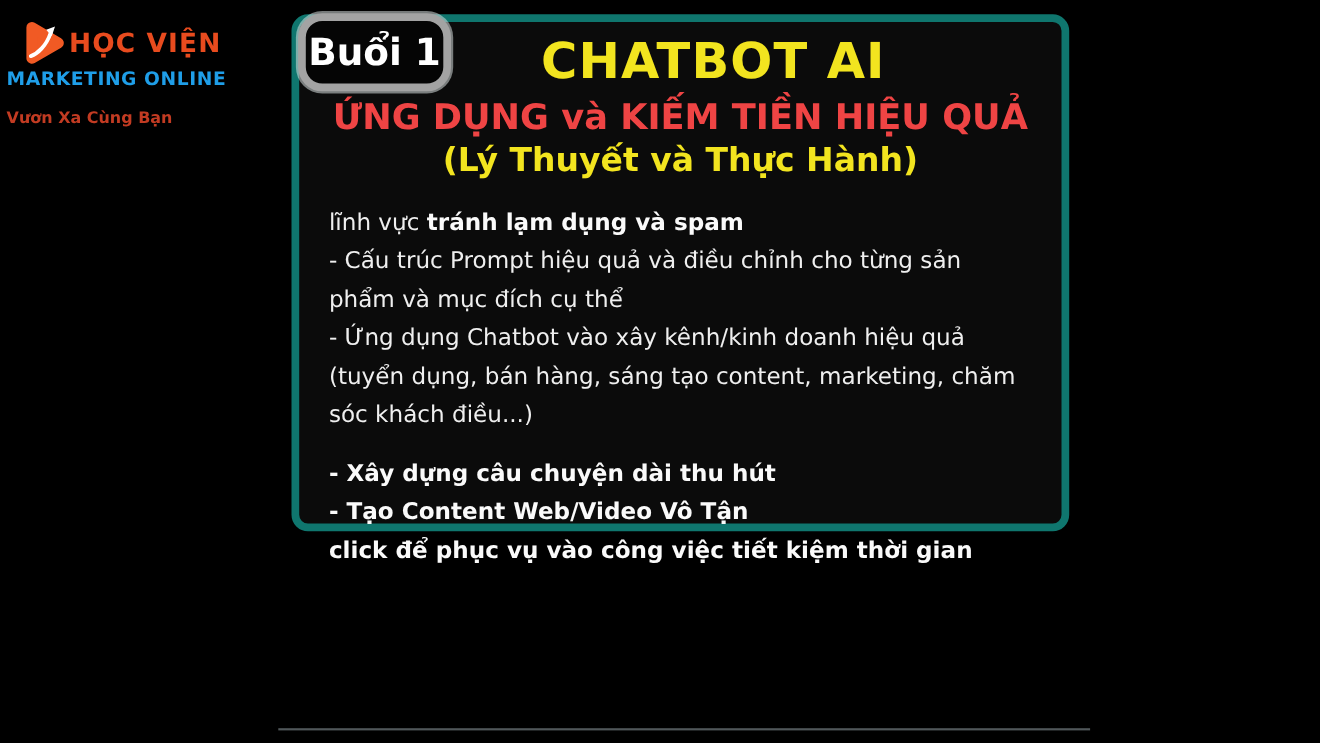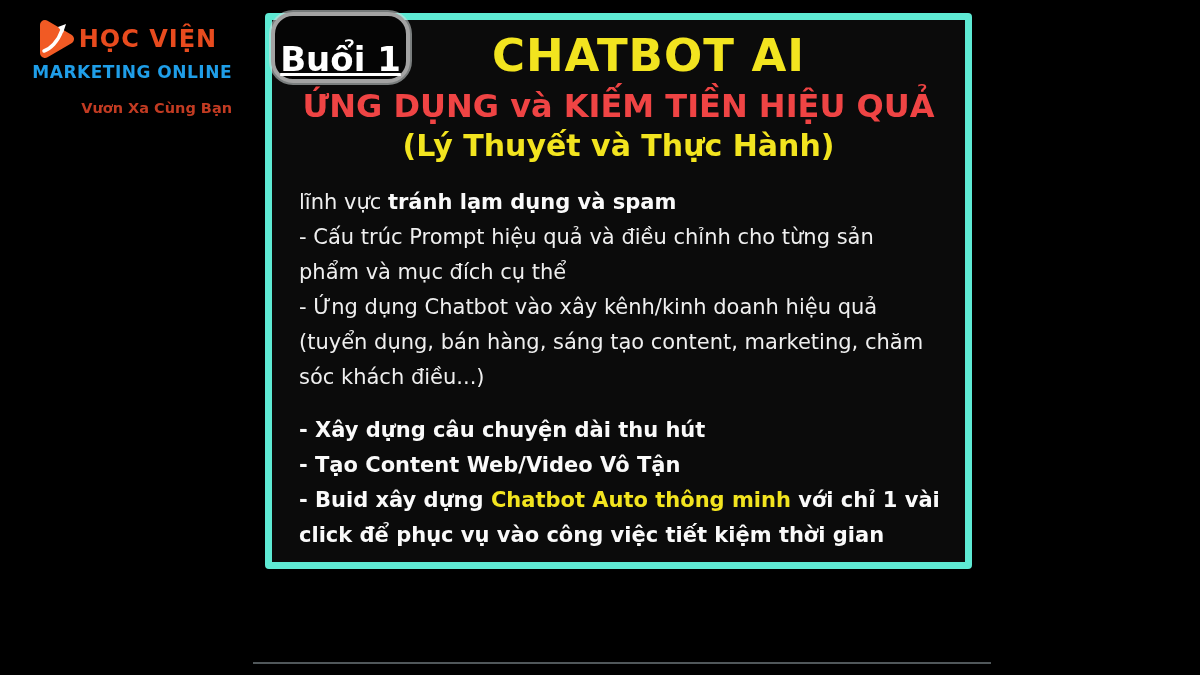--- a/index.html
+++ b/index.html
@@ -8,23 +8,23 @@
     background: #000;
     font-family: "DejaVu Sans", "Liberation Sans", sans-serif;
     position: relative;
     overflow: hidden;
     color: #fff;
   }
 
   
   .logo {
     position: absolute;
-    left: 22px; top: 18px;
+    left: 6px; top: 18px;
     width: 210px;
-    text-align: right;
+    text-align: left;
   }
   .logo-row {
     display: flex;
     align-items: center;
     justify-content: center;
     gap: 4px;
   }
   .logo-icon { width: 38px; height: 42px; flex: 0 0 auto; }
   .logo-title {
     font-size: 24px;
@@ -46,46 +46,45 @@
     font-weight: bold;
     color: #c23b22;
     margin-top: 18px;
     white-space: nowrap;
   }
 
   
   .panel {
     position: absolute;
     left: 265px; top: 13px;
-    width: 707px; height: 556px;
+    width: 707px; height: 470px;
     background: #0b0b0b;
-    border: 7px solid #5eead4;
-    border-radius: 4px;
+    border: 7px solid #0f766e;
+    border-radius: 15px;
   }
   .panel-underline {
     position: absolute;
     left: 253px; top: 662px;
     width: 738px; height: 2px;
     background: #50575a;
   }
 
   
   .badge {
     position: absolute;
     left: 271px; top: 12px;
     width: 139px; height: 71px;
     background: #050505;
-    border: 4px solid #a3a3a3;
+    border: 7px solid #a3a3a3;
     border-radius: 22px;
     box-shadow: 0 0 0 2px rgba(215,222,222,0.55);
     display: flex;
-    align-items: flex-end;
+    align-items: center;
     justify-content: center;
     z-index: 3;
-    text-decoration: underline;
   }
   .badge-label {
     font-size: 34px;
     font-weight: bold;
     color: #fff;
     white-space: nowrap;
   }
 
   
   .header { padding-top: 11px; text-align: center; }
@@ -164,19 +163,18 @@
       <div class="line">- Cấu trúc Prompt hiệu quả và điều chỉnh cho từng sản</div>
       <div class="line">phẩm và mục đích cụ thể</div>
       <div class="line">- Ứng dụng Chatbot vào xây kênh/kinh doanh hiệu quả</div>
       <div class="line">(tuyển dụng, bán hàng, sáng tạo content, marketing, chăm</div>
       <div class="line">sóc khách điều...)</div>
     </div>
 
     <div class="group-strong">
       <div class="line">- Xây dựng câu chuyện dài thu hút</div>
       <div class="line">- Tạo Content Web/Video Vô Tận</div>
-      <div class="line"><span>- Buid xây dựng </span><span class="seg-yellow">Chatbot Auto thông minh</span><span> với chỉ 1 vài</span></div>
       <div class="line">click để phục vụ vào công việc tiết kiệm thời gian</div>
     </div>
   </div>
 </div>
 
 <div class="panel-underline"></div>
 
 </body></html>

